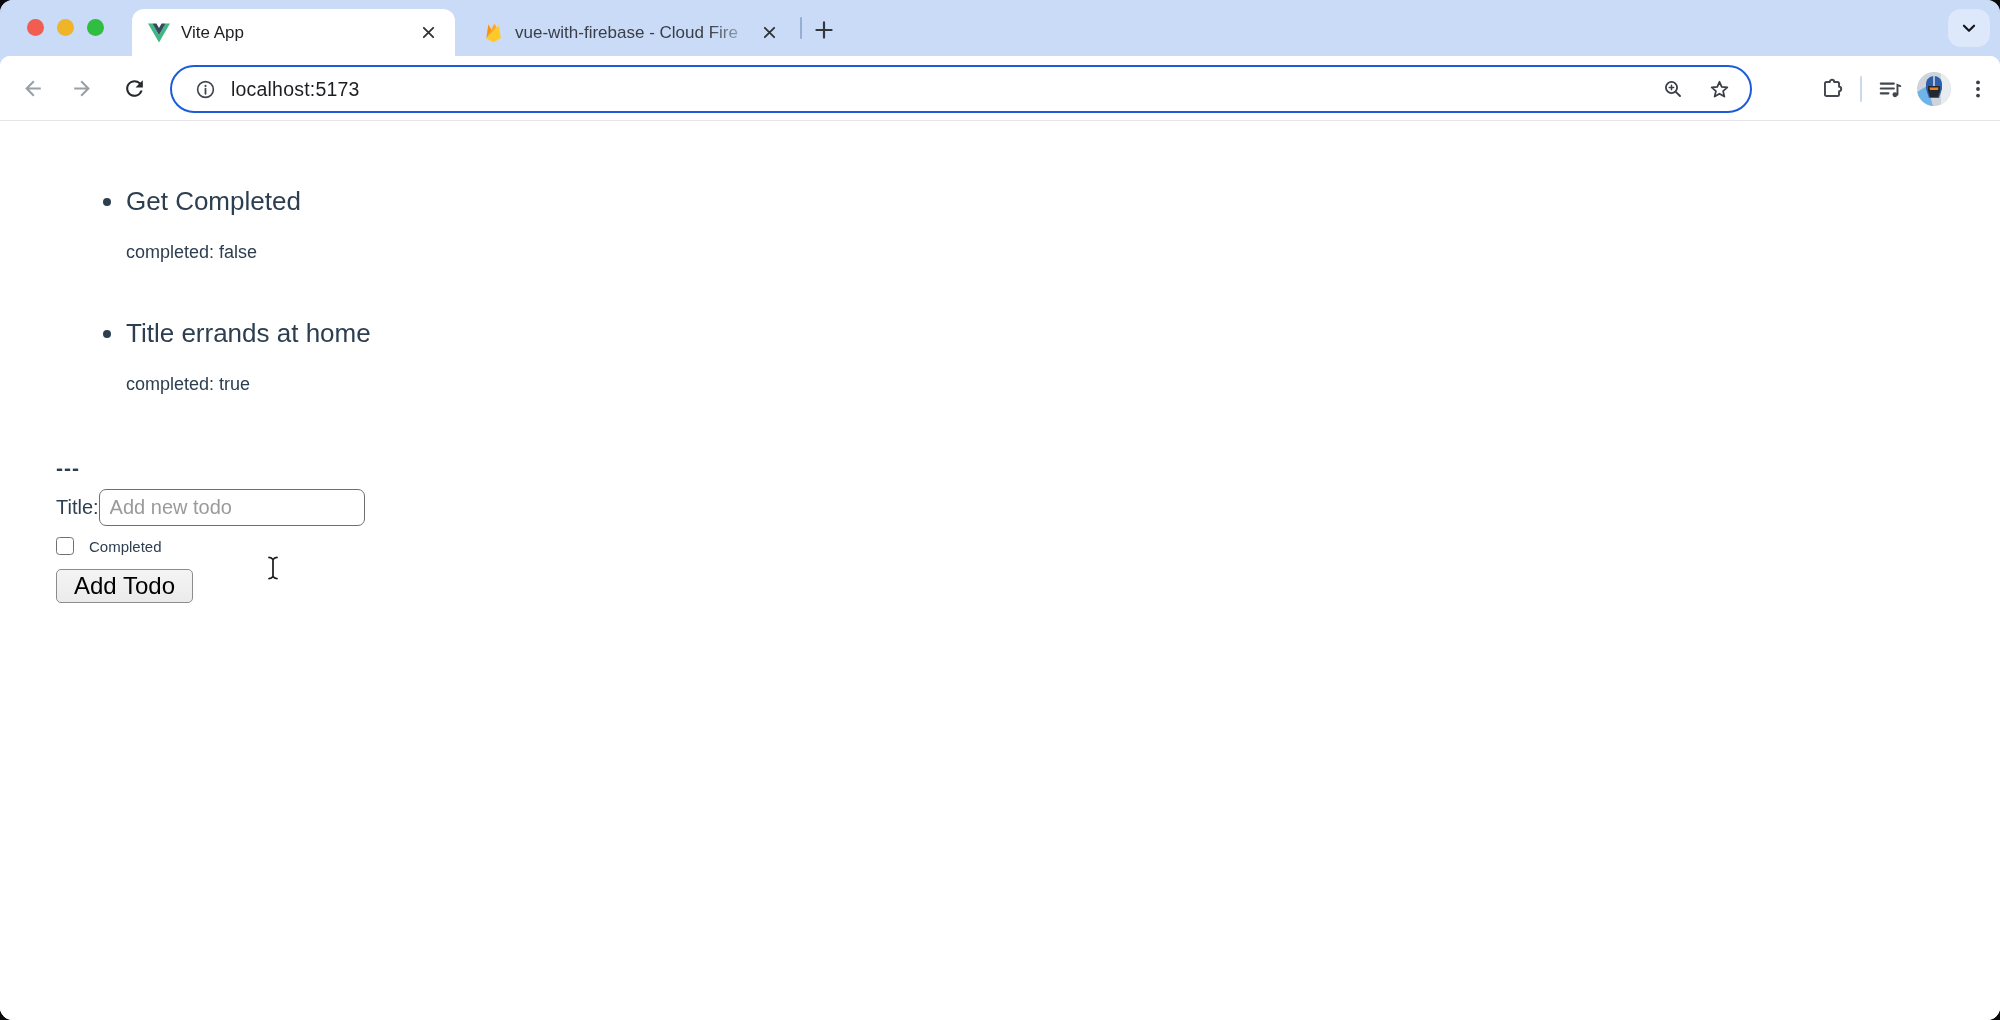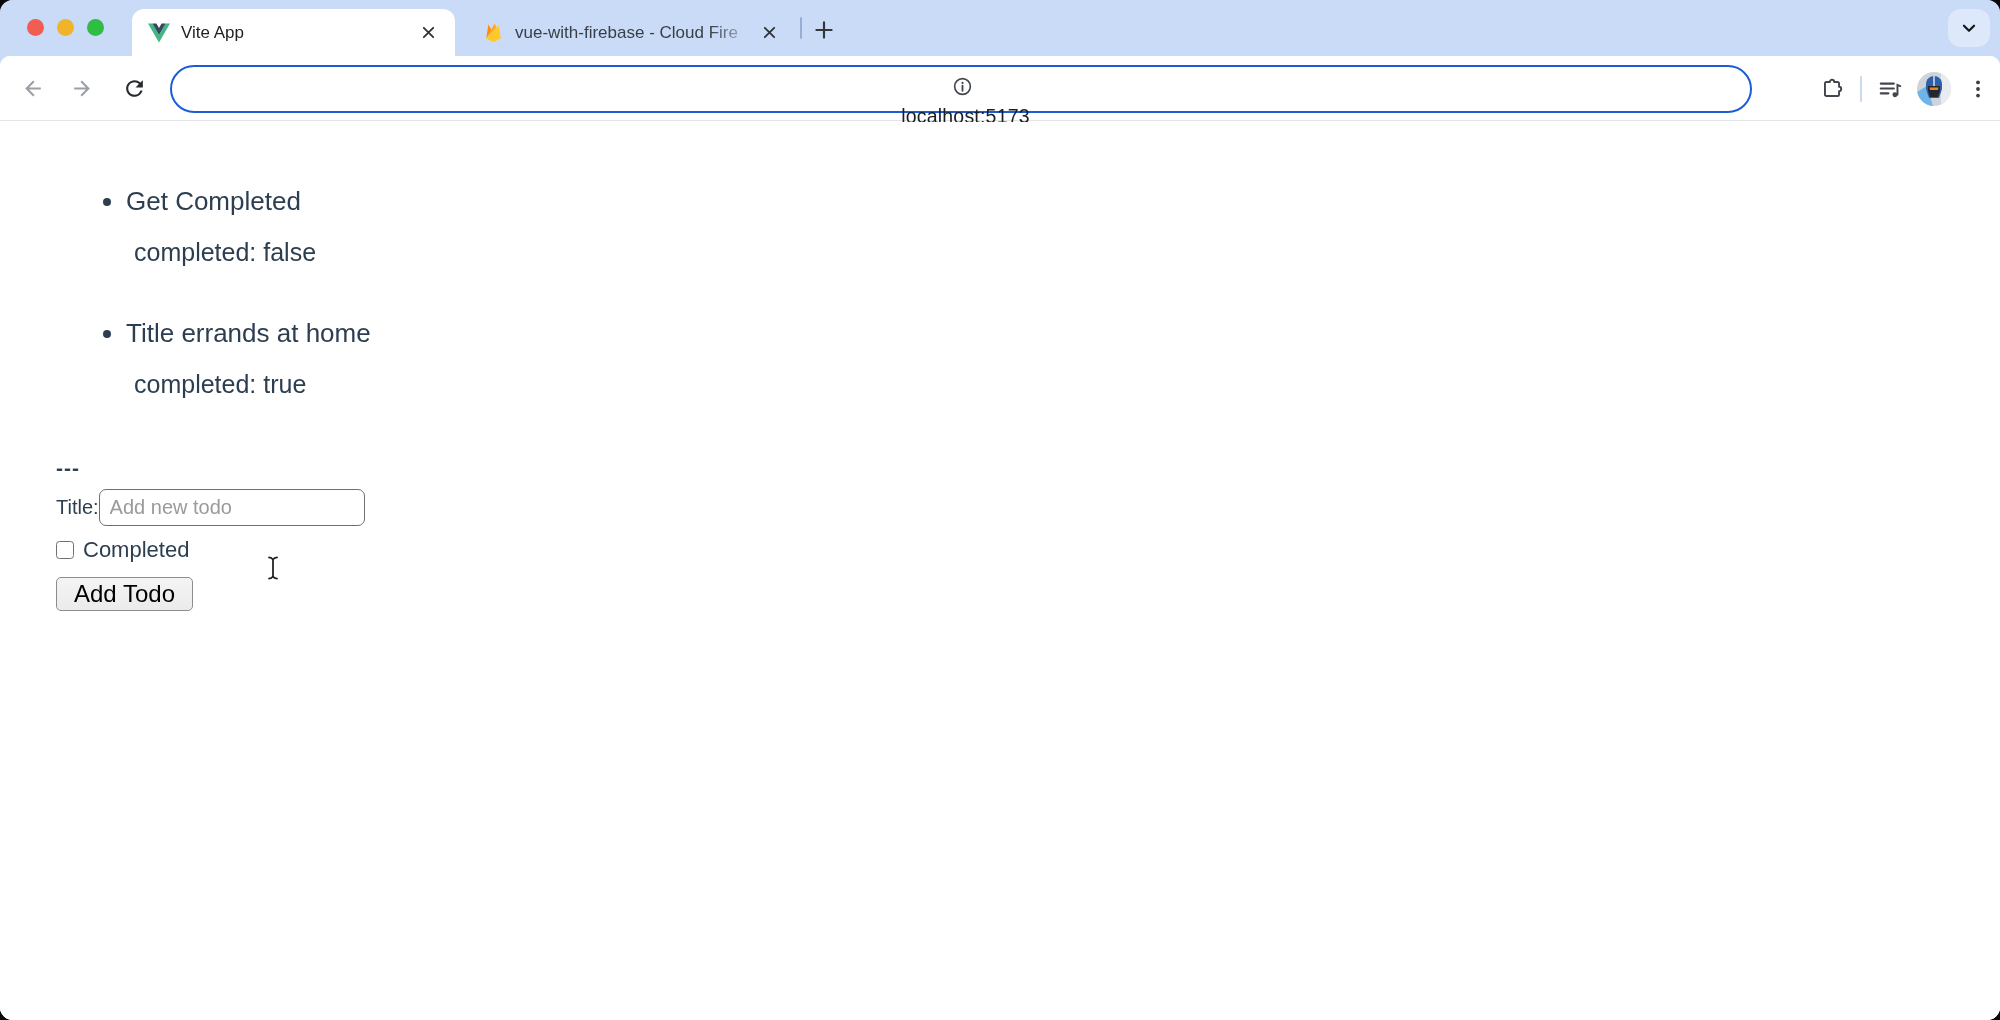--- a/index.html
+++ b/index.html
@@ -27,46 +27,46 @@
   .tab-divider { position:absolute; left:800px; top:17px; width:2px; height:22px; background:#96aed4; border-radius:1px; }
   .newtab-btn { position:absolute; left:806px; top:13px; width:36px; height:34px; display:flex; align-items:center; justify-content:center; border-radius:8px; }
   .tabsearch-btn { position:absolute; right:10px; top:9px; width:42px; height:38px; background:#dde9fb; border-radius:13px; display:flex; align-items:center; justify-content:center; }
 
   
   .chrome-body { position:absolute; top:56px; left:0; right:0; bottom:0; background:#ffffff; border-radius:10px 10px 0 0; }
   .toolbar { position:absolute; top:0; left:0; right:0; height:65px; background:#ffffff; border-radius:10px 10px 0 0; border-bottom:1px solid #e3e5e8; }
   .nav-btn { position:absolute; top:9px; width:46px; height:46px; display:flex; align-items:center; justify-content:center; border-radius:50%; }
   .nav-back { left:10px; } .nav-fwd { left:58px; } .nav-reload { left:111px; }
 
-  .omnibox { position:absolute; left:170px; top:9px; width:1582px; height:48px; background:#ffffff; border:2.5px solid #1b5dd8; border-radius:24px; display:flex; align-items:center; padding:0 12px 0 14px;flex-direction:column; }
+  .omnibox { position:absolute; left:170px; top:9px; width:1582px; height:48px; background:#ffffff; border:2.5px solid #1b5dd8; border-radius:24px; display:flex; align-items:center; padding:0 12px 0 14px; }
   .omni-info { width:38px; height:38px; display:flex; align-items:center; justify-content:center; border-radius:50%; flex:0 0 auto; }
   .omni-url { font-size:19.5px; font-weight:500; color:#1c1e21; margin-left:7px; flex:1 1 auto; white-space:nowrap; letter-spacing:.2px; }
   .omni-right { display:flex; align-items:center; gap:8px; flex:0 0 auto; }
   .omni-iconbtn { width:38px; height:38px; display:flex; align-items:center; justify-content:center; border-radius:50%; }
 
   .tb-right { position:absolute; right:0; top:0; height:65px; display:flex; align-items:center; }
   .tb-iconbtn { width:44px; height:44px; display:flex; align-items:center; justify-content:center; border-radius:50%; }
   .tb-sep { width:2px; height:26px; background:#ccd8ee; border-radius:1px; margin:0 6px; }
   .avatar-btn { width:44px; height:44px; display:flex; align-items:center; justify-content:center; }
 
   
   .page { position:absolute; top:66px; left:0; right:0; bottom:0; background:#ffffff; color:#2c3e50; padding:64px 0 0 56px; overflow:hidden; }
   ul.todo-list { list-style:disc; margin:0; padding-left:70px; }
   li.todo-item { font-size:26px; line-height:30px; }
   li.todo-item + li.todo-item { margin-top:54px; }
   .todo-title { font-size:26px; font-weight:400; line-height:30px; margin:0 0 24px; }
-  .todo-status { font-size:25px; line-height:24px; margin:8px; }
+  .todo-status { font-size:18px; line-height:24px; margin:0; }
   .divider-text { margin:60px 0 0; font-size:21px; line-height:24px; font-weight:700; letter-spacing:1px; }
   .form-row1 { margin-top:9px; display:flex; align-items:center; }
   .title-label { font-size:20px; margin-right:0; }
   .todo-input { width:266px; height:37px; border:1.5px solid #6f6f6f; border-radius:7px; font-size:20px; padding:0 10px; color:#2c3e50; outline:none; font-family:"Liberation Sans", sans-serif; background:#fff; }
   .todo-input::placeholder { color:#9a9a9a; opacity:1; }
   .form-row2 { margin-top:11px; display:flex; align-items:center; }
   .checkbox-box { width:18px; height:18px; border:1.5px solid #6f6f6f; border-radius:3.5px; background:#fff; }
-  .checkbox-label { font-size:22px; margin-left:9px; }
+  .checkbox-label { font-size:15px; margin-left:15px; }
   .form-row3 { margin-top:14px; }
   .add-btn { height:34px; padding:0 17px; font-size:24px; color:#000; background:linear-gradient(#f4f4f4,#ebebeb); border:1.5px solid #8c8c8c; border-radius:5px; font-family:"Liberation Sans", sans-serif; }
 
   .ibeam { position:absolute; left:262px; top:432px; width:22px; height:28px; }
 </style>
 </head>
 <body>
 
 <div class="window">
 

